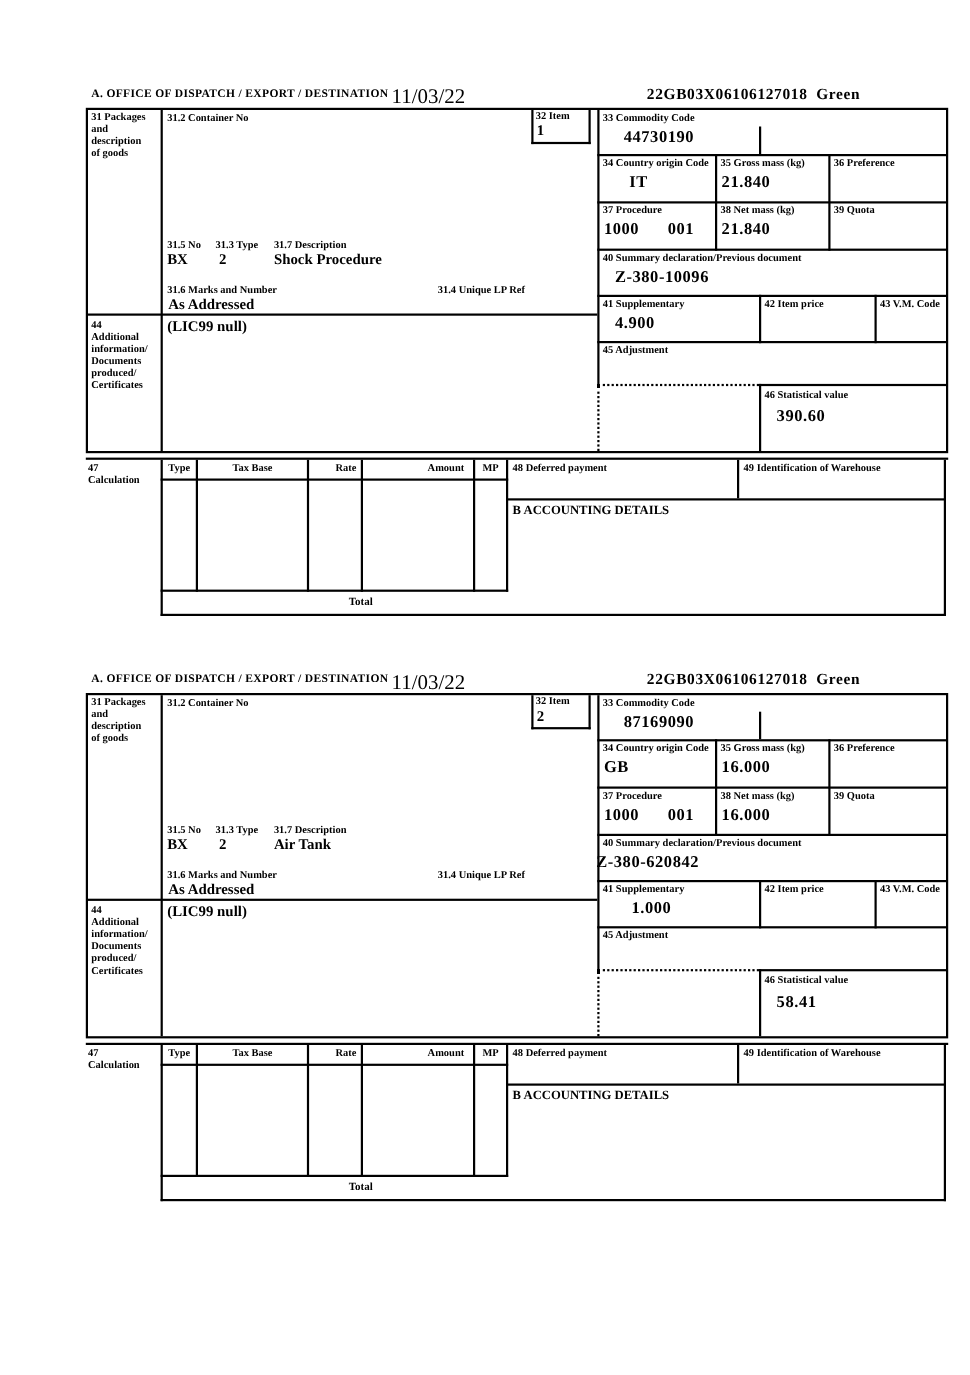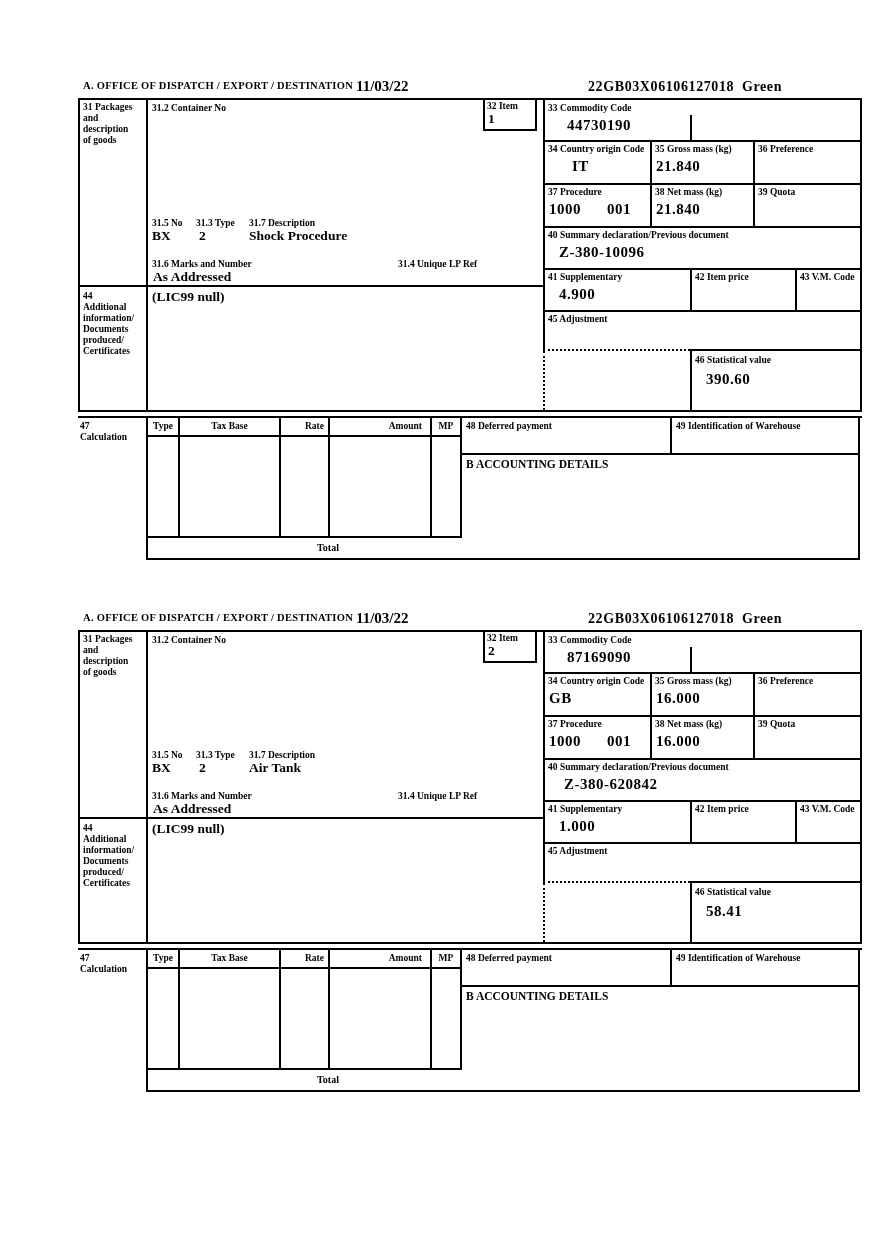--- a/index.html
+++ b/index.html
@@ -11,21 +11,21 @@
   .vv{position:absolute;font-size:13.5px;font-weight:bold;line-height:15px;white-space:nowrap}
   .vn{position:absolute;font-size:15px;font-weight:bold;letter-spacing:.5px;line-height:16px;white-space:nowrap}
   .vl{position:absolute;width:2px;background:#000}
   .hl{position:absolute;height:2px;background:#000}
   .vld{position:absolute;width:0;border-left:2px dotted #000}
   .hld{position:absolute;height:0;border-top:2px dotted #000}
   .mb{position:absolute;left:78px;top:18px;width:784px;height:314px;border:2px solid #000;box-sizing:border-box}
   .bs{position:absolute;left:78px;top:336px;width:784px;height:144px;border-top:2px solid #000;box-sizing:border-box}
   .b32{position:absolute;left:403px;top:0;width:54px;height:31px;border:2px solid #000;border-top:none;box-sizing:border-box}
   .hdr-office{font-size:10.5px;font-weight:bold;letter-spacing:.3px}
-  .hdr-date{font-size:15px;font-weight:bold}
+  .hdr-date{font-size:19px;font-weight:normal}
   .hdr-ref{font-size:14px;font-weight:bold;letter-spacing:.6px}
   .bhdr{position:absolute;font-size:11.5px;font-weight:bold}
   .ch{position:absolute;font-size:9.5px;font-weight:bold;text-align:center}
 </style>
 </head>
 <body>
 
 <div class="form" style="top:80px">
   <div class="ab hdr-office" style="left:83px;top:0">A.  OFFICE OF DISPATCH / EXPORT / DESTINATION</div>
   <div class="ab hdr-date" style="left:356px;top:-2px">11/03/22</div>
@@ -190,23 +190,23 @@
     <div class="lb" style="left:575px;top:44px">35 Gross mass (kg)</div>
     <div class="vn" style="left:576px;top:58px">16.000</div>
     <div class="lb" style="left:678px;top:44px">36 Preference</div>
     <div class="lb" style="left:468px;top:87px">37 Procedure</div>
     <div class="vn" style="left:469px;top:101px">1000</div>
     <div class="vn" style="left:527px;top:101px">001</div>
     <div class="lb" style="left:575px;top:87px">38 Net mass (kg)</div>
     <div class="vn" style="left:576px;top:101px">16.000</div>
     <div class="lb" style="left:678px;top:87px">39 Quota</div>
     <div class="lb" style="left:468px;top:130px">40 Summary declaration/Previous document</div>
-    <div class="vn" style="left:484px;top:144px">Z-380-620842</div>
+    <div class="vn" style="left:462px;top:144px">Z-380-620842</div>
     <div class="lb" style="left:468px;top:172px">41 Supplementary</div>
-    <div class="vn" style="left:479px;top:186px">1.000</div>
+    <div class="vn" style="left:494px;top:186px">1.000</div>
     <div class="lb" style="left:615px;top:172px">42 Item price</div>
     <div class="lb" style="left:720px;top:172px">43 V.M. Code</div>
     <div class="lb" style="left:468px;top:214px">45 Adjustment</div>
     <div class="lb" style="left:615px;top:255px">46 Statistical value</div>
     <div class="vn" style="left:626px;top:271px">58.41</div>
   </div>
 
   <div class="bs">
     <div class="lb" style="left:2px;top:3px">47
 Calculation</div>

